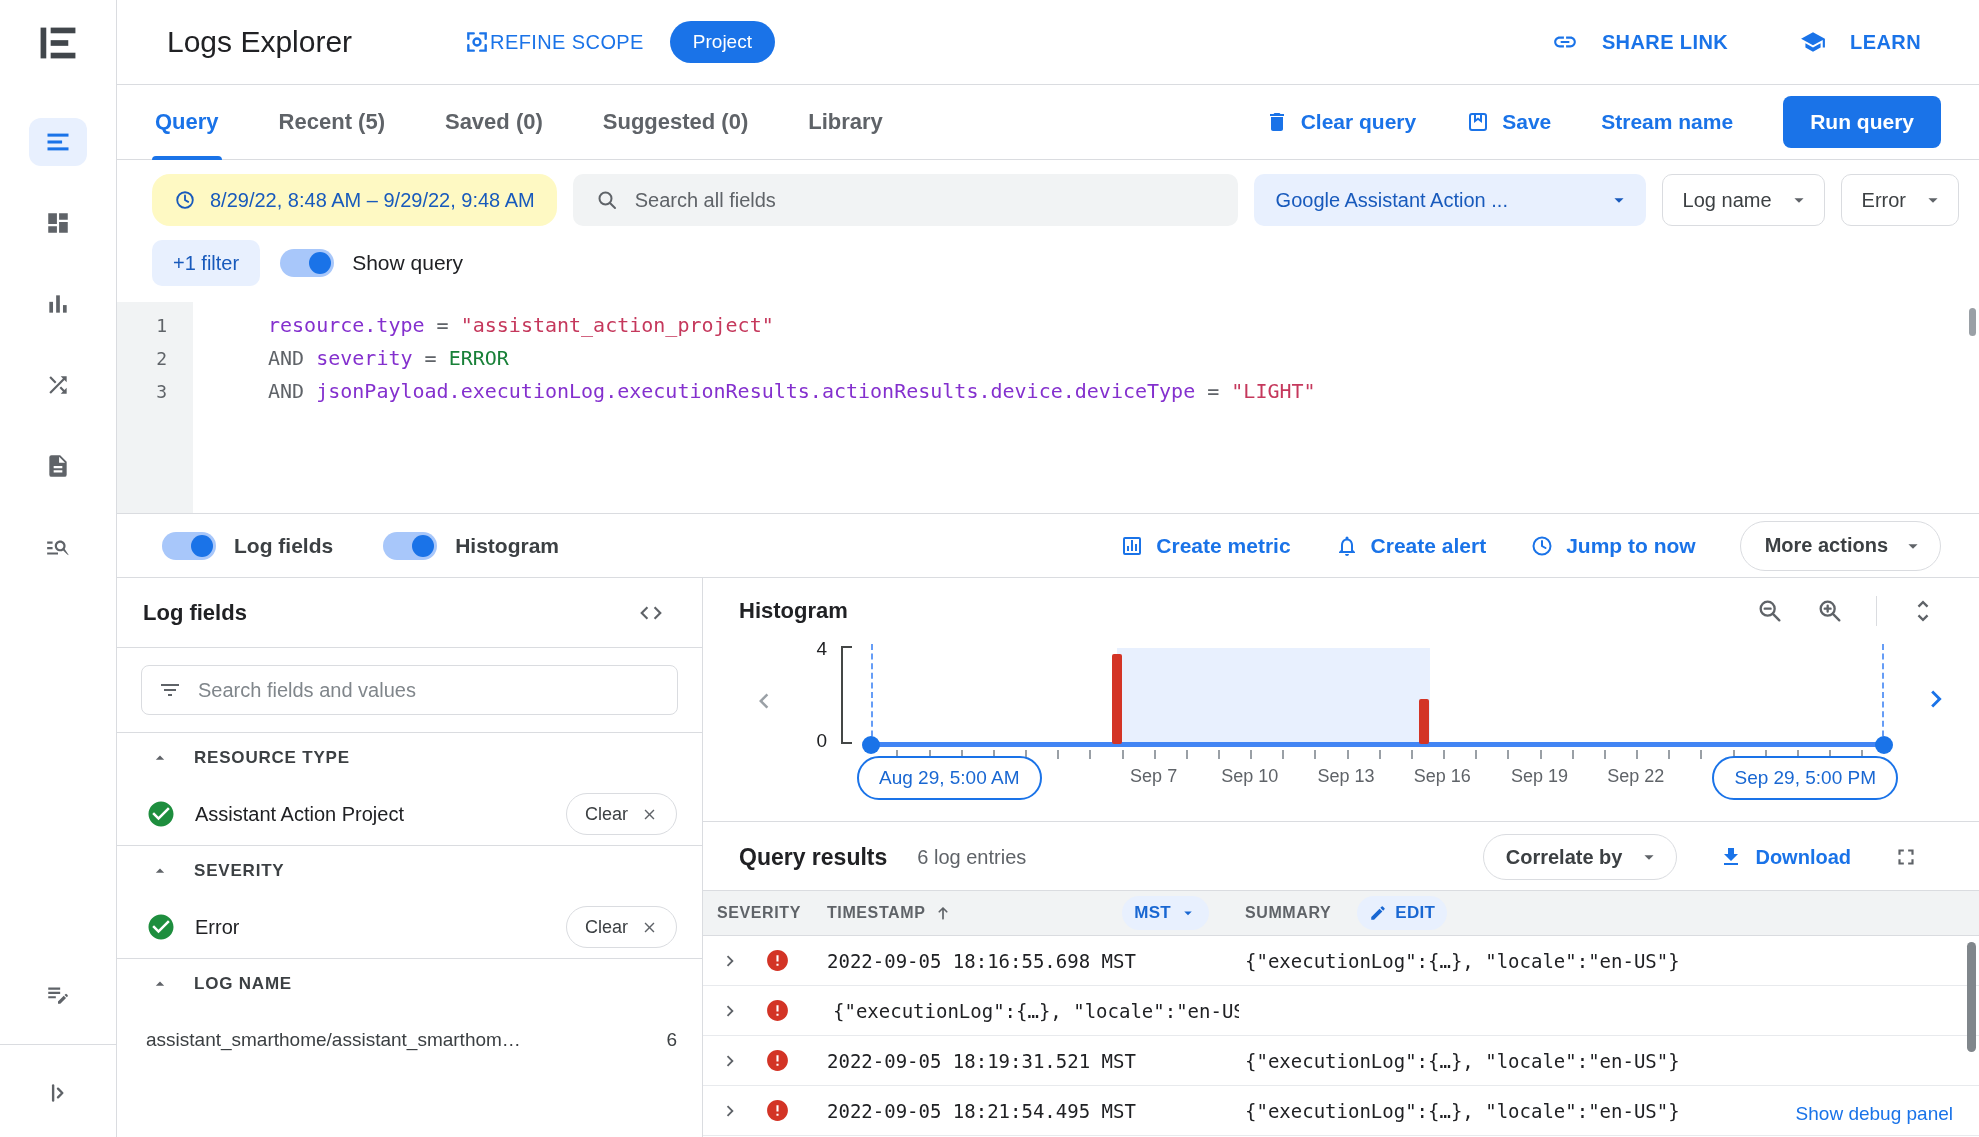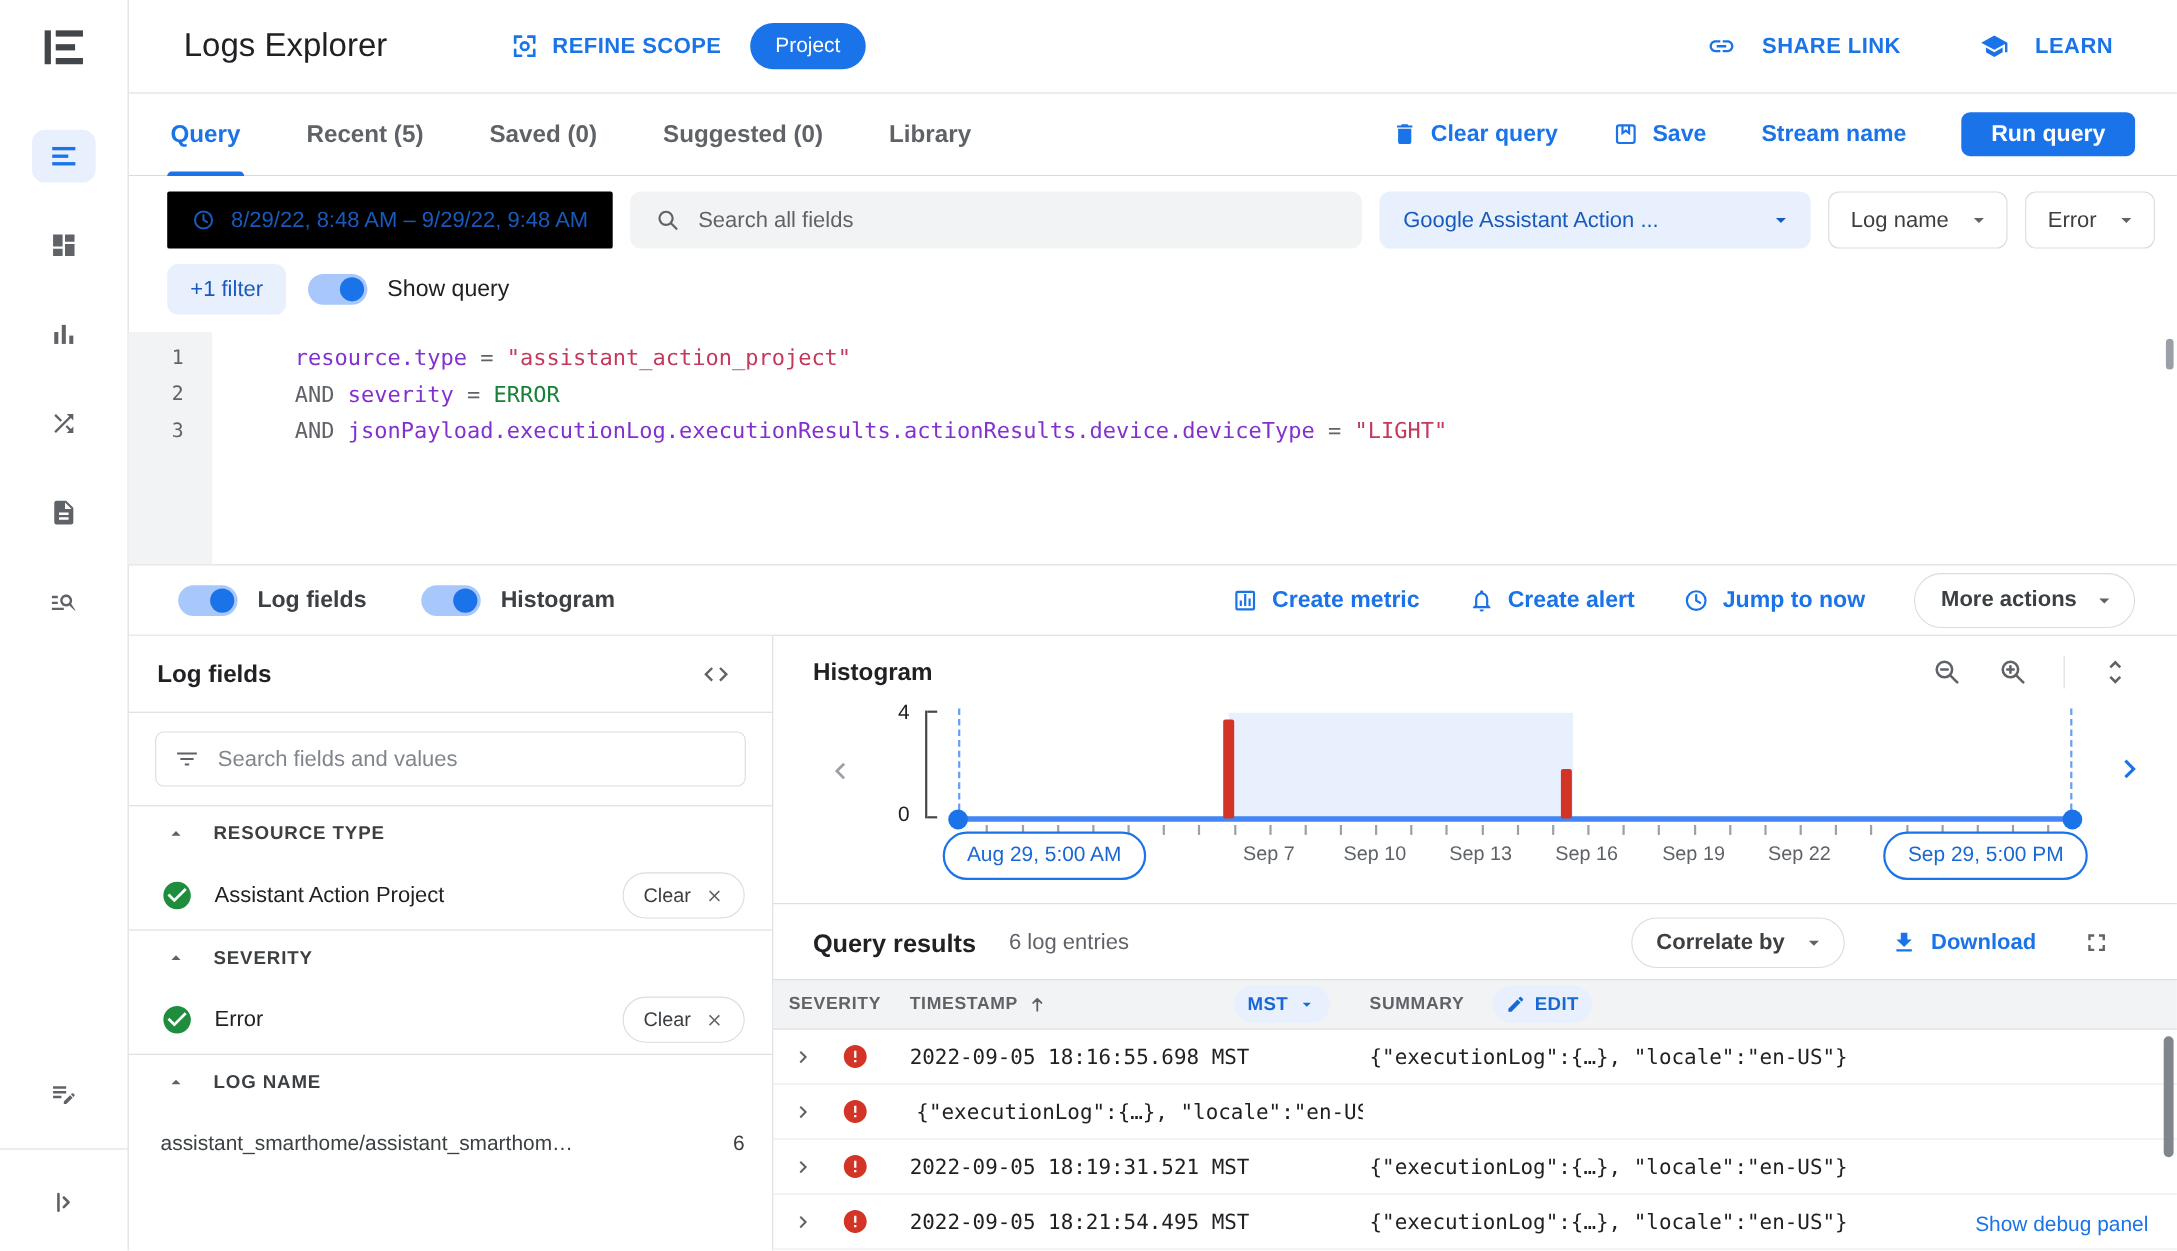--- a/index.html
+++ b/index.html
@@ -25,39 +25,39 @@
   .rail-item.active{color:#1a73e8;}
   .rail-item.active .rail-pill{background:#e8f0fe;}
   .rail-bottom{position:absolute;bottom:0;left:0;width:100%;display:flex;flex-direction:column;align-items:center;padding-bottom:14px;}
   .rail-divider{width:100%;height:1px;background:#dadce0;margin:20px 0 18px;}
 
   
   .main{flex:1;display:flex;flex-direction:column;min-width:0;}
 
   .topbar{height:85px;flex:0 0 85px;display:flex;align-items:center;padding:0 58px 0 50px;border-bottom:1px solid #dadce0;}
   .app-title{font-size:30px;color:#202124;}
-  .refine-btn{color:#1a73e8;font-weight:700;font-size:20px;letter-spacing:.4px;gap:12px;margin-left:112px;}
+  .refine-btn{color:#1a73e8;font-weight:400;font-size:20px;letter-spacing:.4px;margin-left:112px;}
   .project-pill{background:#1a73e8;color:#fff;height:42px;padding:0 23px;border-radius:21px;
     display:inline-flex;align-items:center;font-size:19px;margin-left:26px;cursor:pointer;}
   .top-actions{margin-left:auto;display:flex;align-items:center;gap:72px;}
   .blue-action{color:#1a73e8;gap:24px;font-weight:700;font-size:20px;letter-spacing:.4px;}
 
   .tabbar{height:75px;flex:0 0 75px;display:flex;align-items:center;padding:0 38px 0 35px;border-bottom:1px solid #dadce0;}
   .tab{position:relative;height:75px;display:flex;align-items:center;padding:0 3px;margin-right:54px;
     font-size:22px;color:#5f6368;font-weight:600;}
   .tab.active{color:#1a73e8;}
   .tab.active::after{content:"";position:absolute;left:0;right:0;bottom:0;height:4px;background:#1a73e8;border-radius:4px 4px 0 0;}
   .tab-actions{margin-left:auto;display:flex;align-items:center;gap:50px;}
   .text-action{color:#1a73e8;gap:12px;font-weight:600;font-size:21px;}
-  .run-btn{background:#1a73e8;color:#fff;height:40px;padding:0 27px;border-radius:8px;font-size:21px;font-weight:600;}
+  .run-btn{background:#1a73e8;color:#fff;height:52px;padding:0 27px;border-radius:8px;font-size:21px;font-weight:600;}
 
   
   .filters{padding:14px 20px 16px 35px;}
   .filter-row1{display:flex;align-items:center;gap:16px;}
-  .chip-blue{background:#000000;color:#185abc;height:52px;border-radius:2px;display:flex;align-items:center;
+  .chip-blue{background:#fef9c3;color:#185abc;height:52px;border-radius:18px;display:flex;align-items:center;
     padding:0 22px;font-size:20px;gap:14px;cursor:pointer;white-space:nowrap;}
   .search-box{flex:1;background:#f1f3f4;border-radius:10px;height:52px;display:flex;align-items:center;
     padding:0 22px;gap:16px;color:#5f6368;min-width:0;}
   .search-box input{border:none;background:transparent;outline:none;flex:1;font-size:20px;color:#202124;min-width:0;}
   .search-box input::placeholder{color:#5f6368;opacity:1;}
   .dd-chip{background:#e8f0fe;color:#185abc;height:52px;border-radius:10px;display:flex;align-items:center;
     padding:0 16px 0 22px;font-size:20px;cursor:pointer;}
   .dd-chip .lbl{flex:1;white-space:nowrap;overflow:hidden;text-overflow:ellipsis;}
   .dd-outline{height:52px;border:1px solid #dadce0;border-radius:10px;display:flex;align-items:center;
     padding:0 14px 0 20px;font-size:20px;color:#3c4043;gap:16px;background:#fff;cursor:pointer;white-space:nowrap;}

